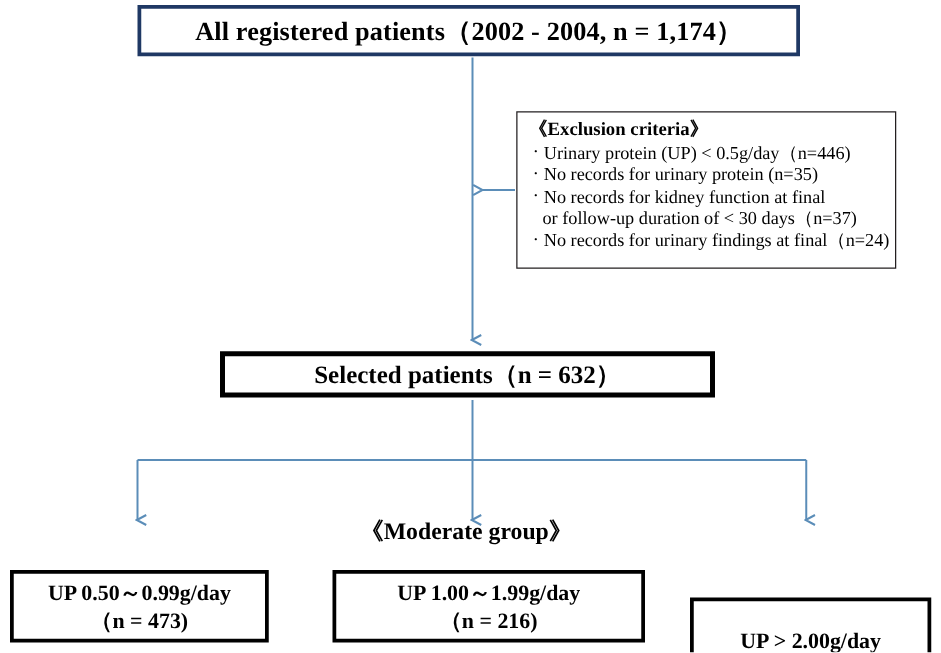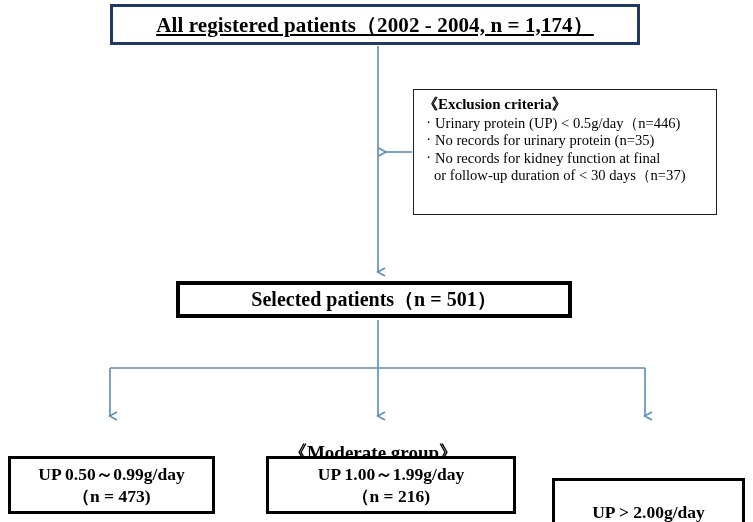--- a/index.html
+++ b/index.html
@@ -33,21 +33,20 @@
 
   #box-all-registered {
     left: 110px;
     top: 4px;
     width: 530px;
     height: 41px;
     border: 3px solid #1F3864;
     font-weight: bold;
     font-size: 21px;
     letter-spacing: 0.1px;
-    text-decoration: underline;
   }
 
   #box-exclusion {
     left: 413px;
     top: 89px;
     width: 304px;
     height: 126px;
     border: 1.5px solid #231f20;
     display: block;
     text-align: left;
@@ -93,21 +92,21 @@
   }
 
   .group-label {
     position: absolute;
     font-weight: bold;
     font-size: 19px;
     text-align: center;
     white-space: nowrap;
   }
   #label-mild   { left: 8px;   top: 428px; width: 207px; }
-  #label-moderate { left: 266px; top: 440px; width: 214px; }
+  #label-moderate { left: 266px; top: 412px; width: 214px; }
   #label-severe { left: 552px; top: 428px; width: 193px; }
 
   .group-box {
     position: absolute;
     box-sizing: border-box;
     border: 3px solid #000000;
     background: #ffffff;
     display: flex;
     flex-direction: column;
     align-items: center;
@@ -163,25 +162,26 @@
     <span>All registered patients（2002 - 2004, n = 1,174）</span>
   </div>
 
   <div class="box" id="box-exclusion">
     <div class="excl-title">《Exclusion criteria》</div>
     <ul class="excl-list">
       <li><span class="bulletdot">・</span><span>Urinary protein (UP) &lt; 0.5g/day（n=446)</span></li>
       <li><span class="bulletdot">・</span><span>No records for urinary protein (n=35)</span></li>
       <li><span class="bulletdot">・</span><span>No records for kidney function at final</span></li>
       <li class="cont"><span>or follow-up duration of &lt; 30 days（n=37)</span></li>
+      <li><span class="bulletdot">・</span><span>No records for urinary findings at final（n=24)</span></li>
     </ul>
   </div>
 
   <div class="box" id="box-selected">
-    <span>Selected patients（n = 501）</span>
+    <span>Selected patients（n = 632）</span>
   </div>
 
   <div class="group-label" id="label-moderate">《Moderate group》</div>
 
   <div class="group-box" id="box-mild">
     <span>UP 0.50～0.99g/day</span>
     <span>（n = 473)</span>
   </div>
   <div class="group-box" id="box-moderate">
     <span>UP 1.00～1.99g/day</span>

